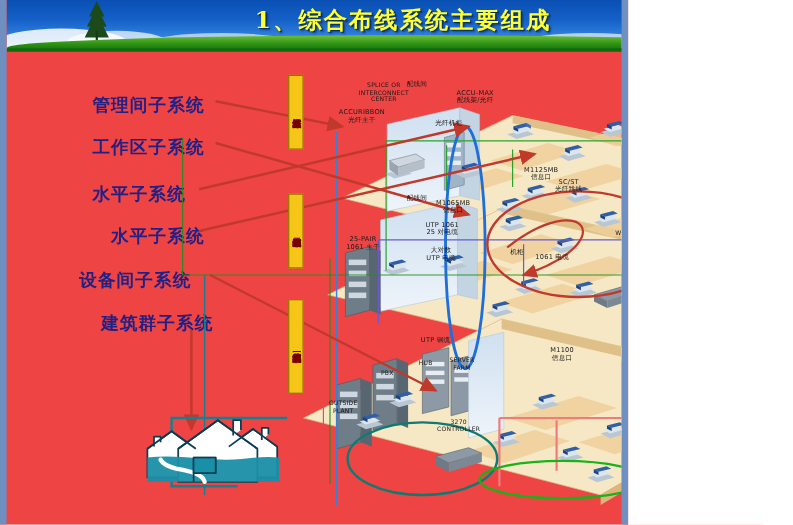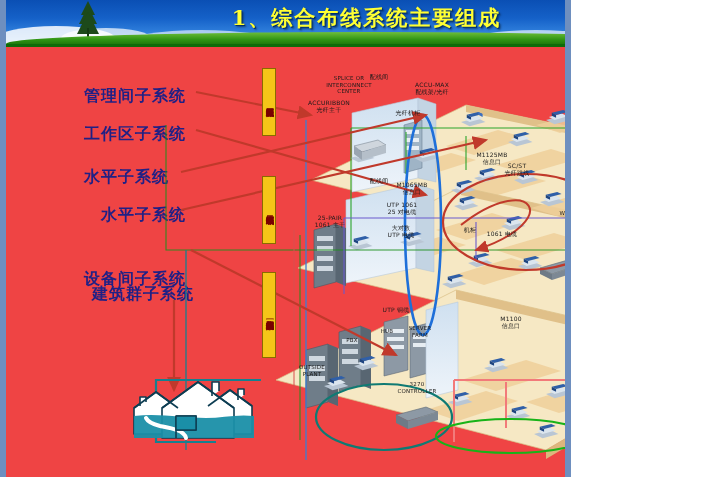--- a/index.html
+++ b/index.html
@@ -89,21 +89,21 @@
   </div>
   <div id="grassline"></div>
 
   <div id="slide-title">1、综合布线系统主要组成</div>
 
   <div id="labels-layer">
       <div class="sublabel" style="left: 78px; top: 86px;">管理间子系统</div>
       <div class="sublabel" style="left: 78px; top: 124px;">工作区子系统</div>
       <div class="sublabel" style="left: 78px; top: 167px;">水平子系统</div>
       <div class="sublabel" style="left: 95px; top: 205px;">水平子系统</div>
-      <div class="sublabel" style="left: 78px; top: 245px; margin-top: 24px;">设备间子系统</div>
+      <div class="sublabel" style="left: 66px; top: 245px;">设备间子系统</div>
       <div class="sublabel" style="left: 86px; top: 284px;">建筑群子系统</div>
     </div>
 
   <div id="diagram">
 
     <svg width="721" height="427" viewBox="0 0 721 427">
       <defs>
         <marker id="ar" markerWidth="7" markerHeight="7" refX="6" refY="3.2" orient="auto">
           <path d="M0,0 L7,3.2 L0,6.4 Z" fill="#c0392b"></path>
         </marker>

